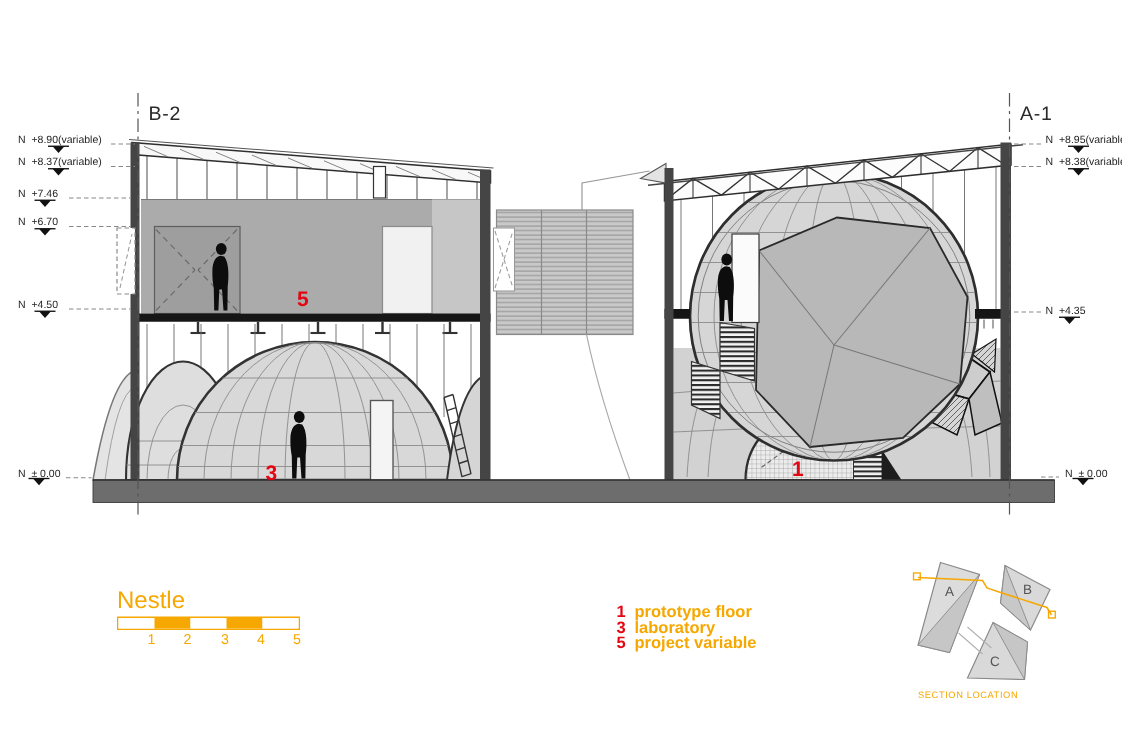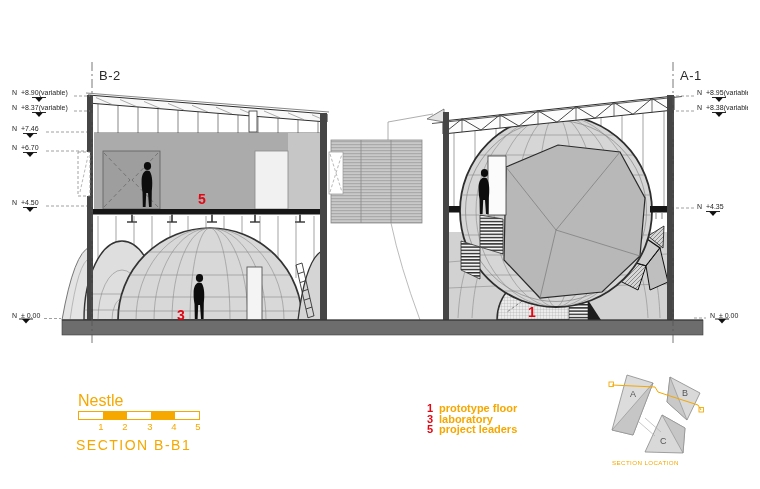--- a/index.html
+++ b/index.html
@@ -15,21 +15,21 @@
   
   .ann{position:absolute;color:#F6A800;}
   .nestle{left:78px;top:392px;font-size:16px;}
   .scalebar{left:78px;top:411px;width:122px;height:9px;border:1px solid #F6A800;
             display:flex;box-sizing:border-box;}
   .scalebar .seg{flex:1;}
   .seg.on{background:#F6A800;}
   .seg.off{background:#ffffff;}
   .tick{position:absolute;top:421px;width:12px;text-align:center;font-size:9.5px;}
   .sectitle{left:76px;top:437px;font-size:14px;letter-spacing:1.5px;}
-  .legend{left:411px;top:403px;font-size:11px;font-weight:bold;line-height:10.5px;margin-left:16px;}
+  .legend{left:411px;top:403px;font-size:11px;font-weight:bold;line-height:10.5px;}
   .legend .lnum{color:#E30613;display:inline-block;width:12px;}
   .legend .ltext{color:#F6A800;}
 </style>
 </head>
 <body>
 
 <div class="canvas">
 
 <svg width="760" height="489" viewBox="0 0 760 489">
   <defs>
@@ -376,27 +376,26 @@
   <div class="seg off"></div>
   <div class="seg on"></div>
   <div class="seg off"></div>
 </div>
 <span class="ann tick" style="left:95px">1</span>
 <span class="ann tick" style="left:119px">2</span>
 <span class="ann tick" style="left:144px">3</span>
 <span class="ann tick" style="left:168px">4</span>
 <span class="ann tick" style="left:192px">5</span>
 
-<div class="ann sectitle">SECTION B-B1</div>
 
 <div class="ann legend">
   <div>
     <span class="lnum">1</span><span class="ltext">prototype floor</span>
   </div>
   <div>
     <span class="lnum">3</span><span class="ltext">laboratory</span>
   </div>
   <div>
-    <span class="lnum">5</span><span class="ltext">project leaders</span>
+    <span class="lnum">5</span><span class="ltext">project variable</span>
   </div>
 </div>
 
 </div>
 
 </body></html>

